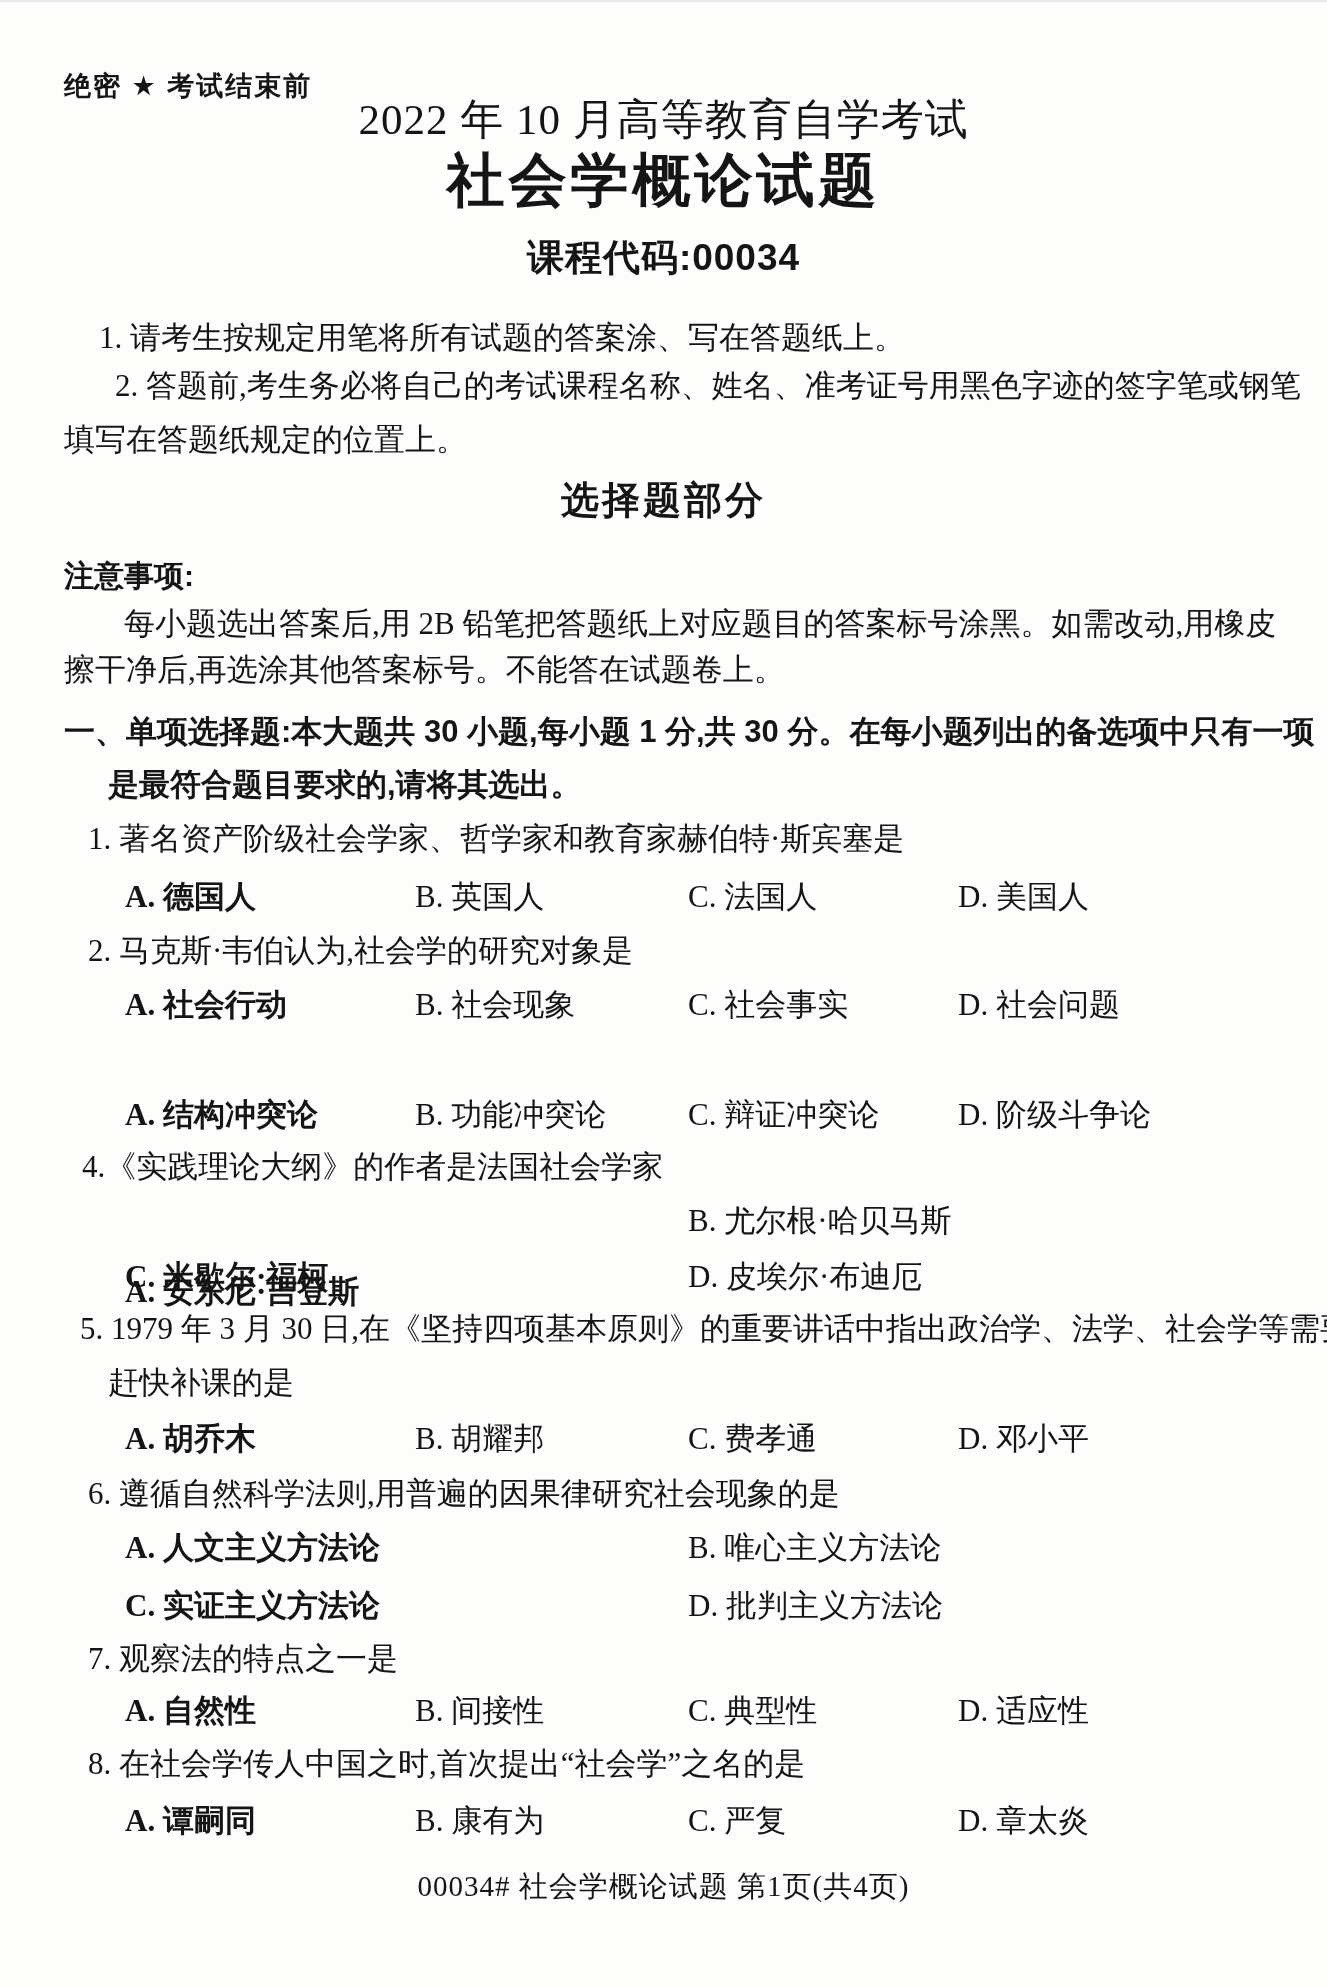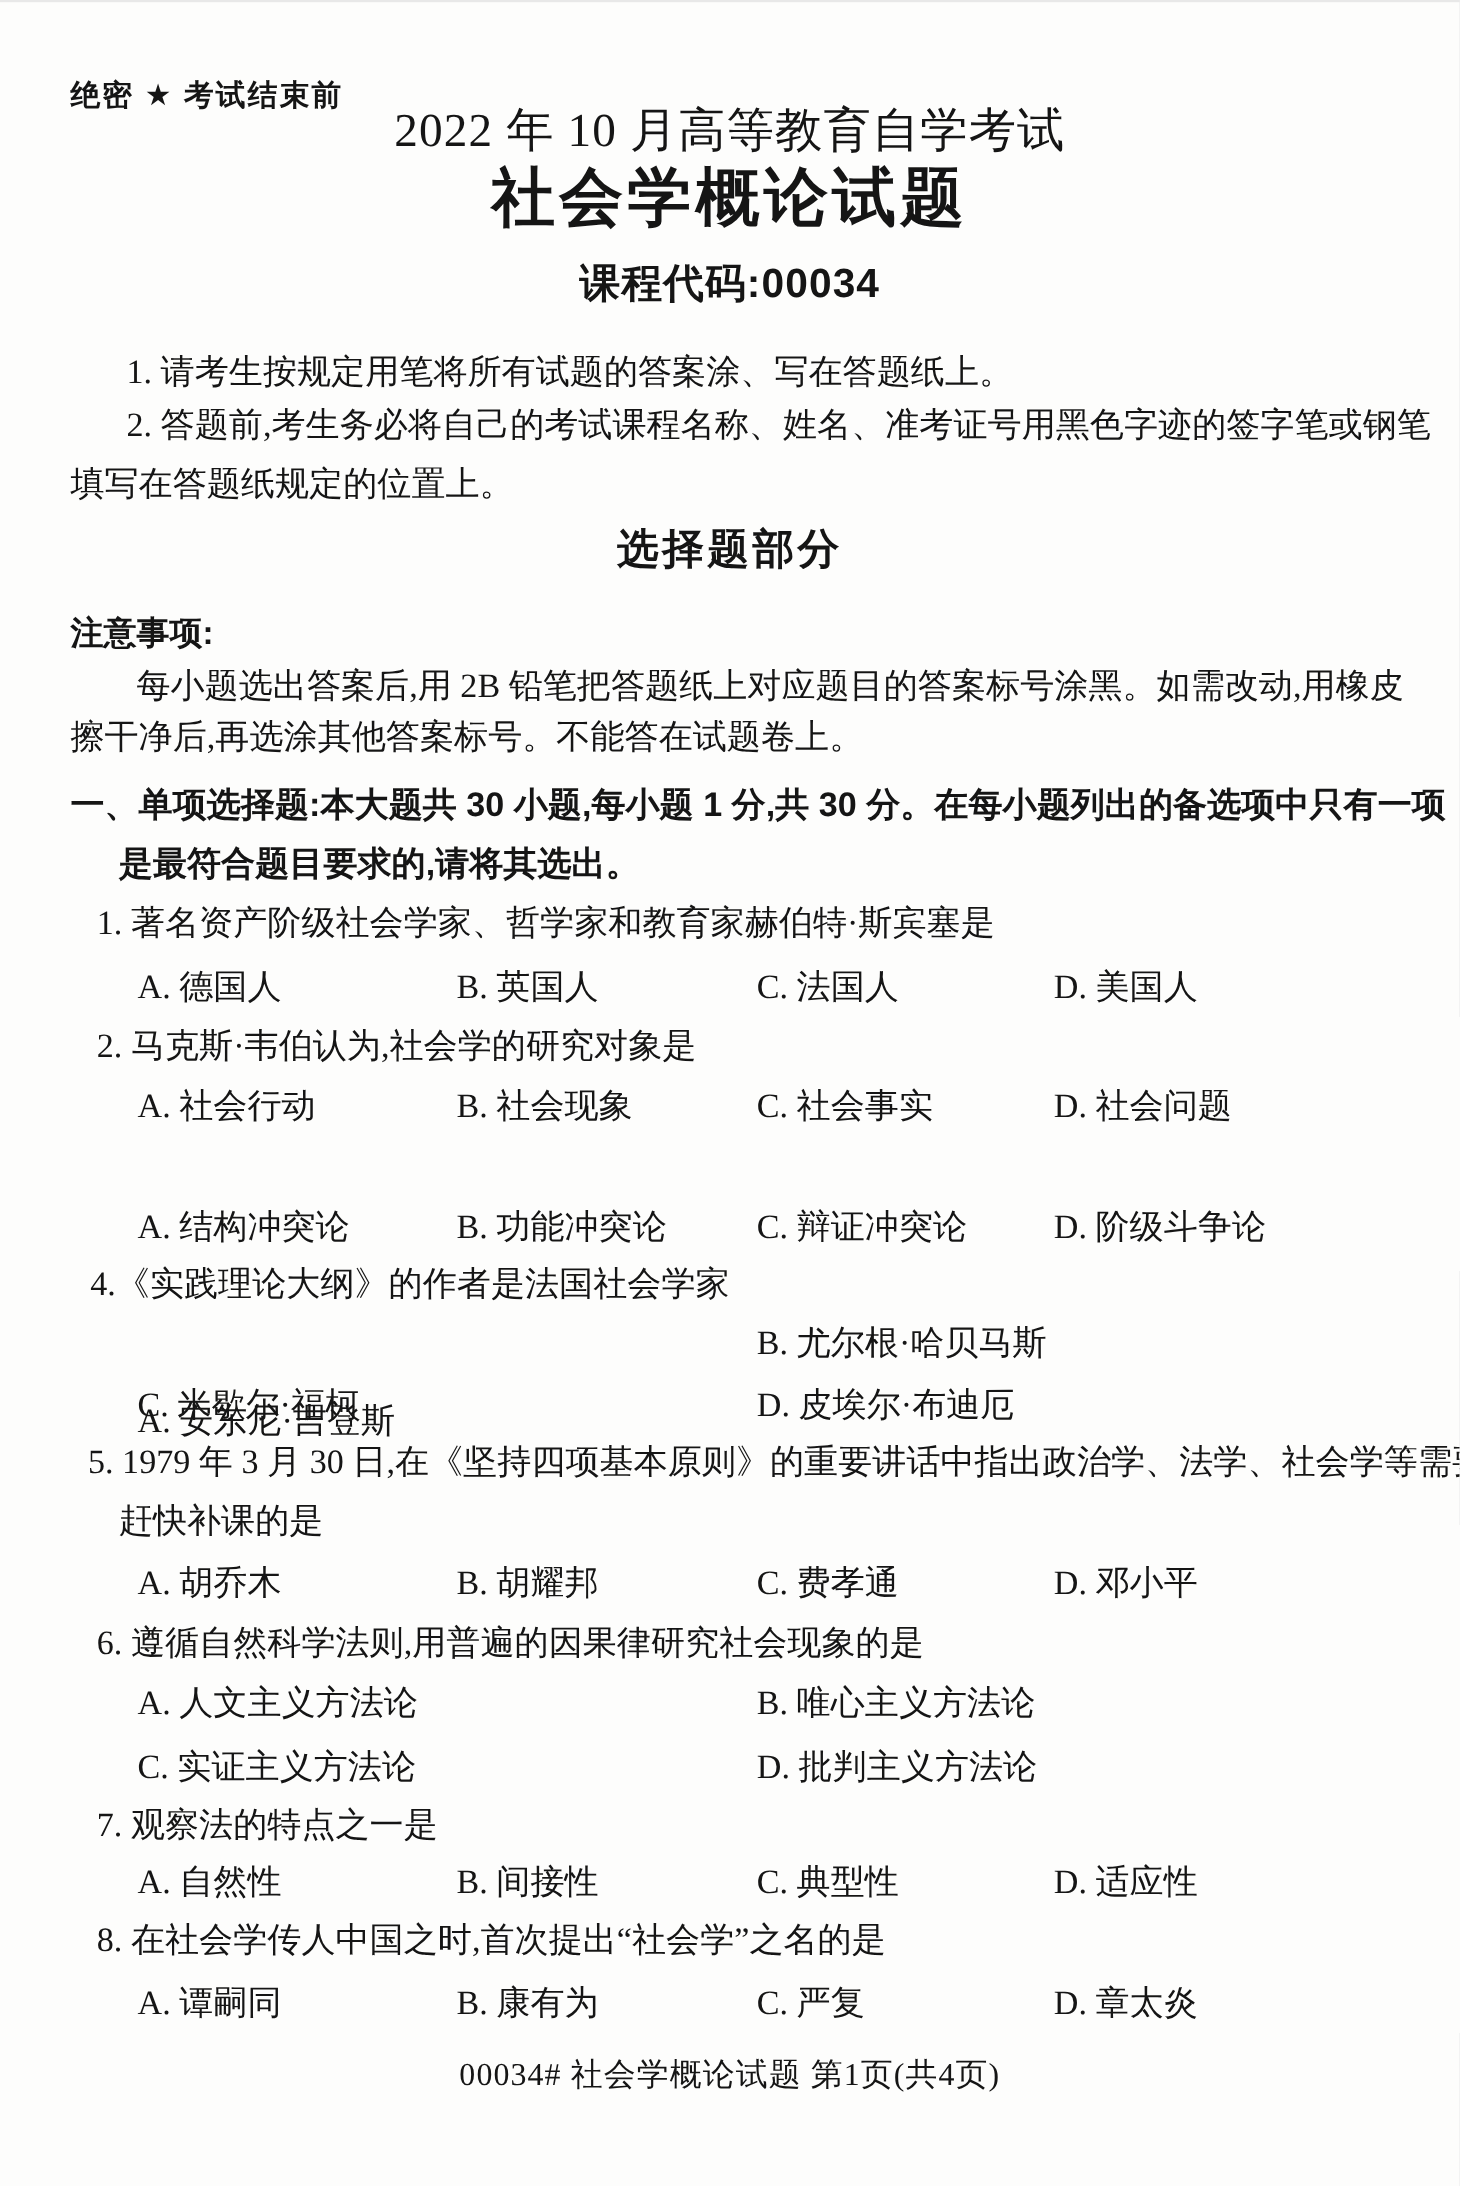--- a/index.html
+++ b/index.html
@@ -11,32 +11,32 @@
     color:#111;
     font-family:"Liberation Serif","DejaVu Serif",serif;
     overflow:hidden;
   }
   .line{position:absolute;white-space:nowrap;font-size:31px;line-height:36px;color:#151515;}
   .centered{left:0;right:0;text-align:center;}
   .classified{left:64px;top:66px;font-family:"Liberation Sans","DejaVu Sans",sans-serif;font-weight:bold;font-size:27px;letter-spacing:2px;}
   .title-main{top:100px;font-size:43px;font-weight:400;letter-spacing:1px;}
   .title-sub{top:160px;font-size:58px;font-weight:bold;font-family:"Liberation Sans","DejaVu Sans",sans-serif;letter-spacing:4px;}
   .course-code{top:238px;font-size:37px;font-weight:bold;font-family:"Liberation Sans","DejaVu Sans",sans-serif;letter-spacing:1px;}
-  .notice-1{left:115px;top:318px;text-align:center;}
+  .notice-1{left:99px;top:318px;text-align:center;}
   .notice-2{left:115px;top:366px;}
   .notice-2b{left:64px;top:420px;}
   .part-title{top:480px;font-size:38px;font-weight:bold;font-family:"Liberation Sans","DejaVu Sans",sans-serif;letter-spacing:3px;}
   .notes-label{left:64px;top:556px;font-family:"Liberation Sans","DejaVu Sans",sans-serif;font-weight:bold;font-size:30px;}
   .notes-1{left:124px;top:604px;}
   .notes-2{left:64px;top:650px;}
   .heading-1{left:64px;top:712px;font-family:"Liberation Sans","DejaVu Sans",sans-serif;font-weight:bold;font-size:31px;}
   .heading-2{left:108px;top:765px;font-family:"Liberation Sans","DejaVu Sans",sans-serif;font-weight:bold;font-size:31px;}
   .stem{left:88px;}
   .opt{position:absolute;white-space:nowrap;font-size:31px;line-height:36px;color:#151515;}
-  .cA{left:125px;} .cB{left:415px;} .cC{left:688px;} .cD{left:958px;}
+  .cA{left:125px;font-weight:bold;} .cB{left:415px;} .cC{left:688px;} .cD{left:958px;}
   .footer{top:1866px;font-size:29px;letter-spacing:1px;}
 </style>
 </head>
 <body>
 
 <div class="page">
 
   <div class="line classified">绝密 ★ 考试结束前</div>
 
   <div class="line centered title-main">2022 年 10 月高等教育自学考试</div>

